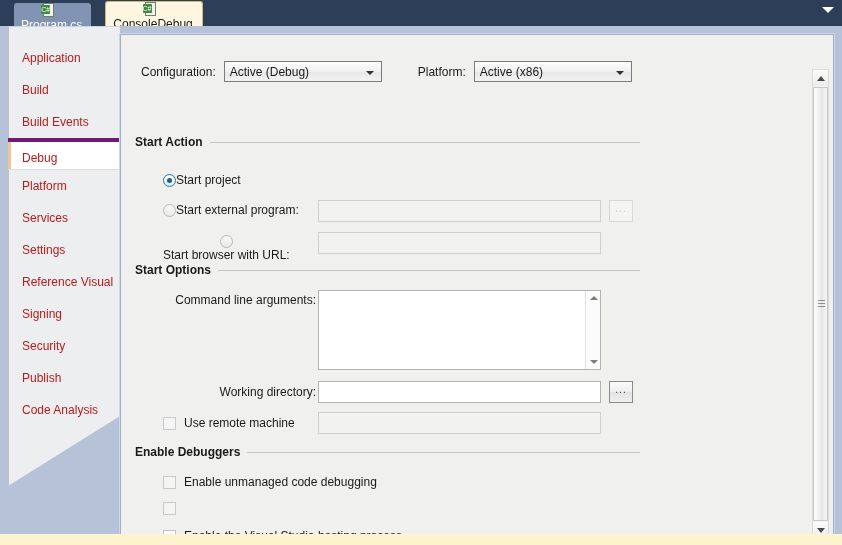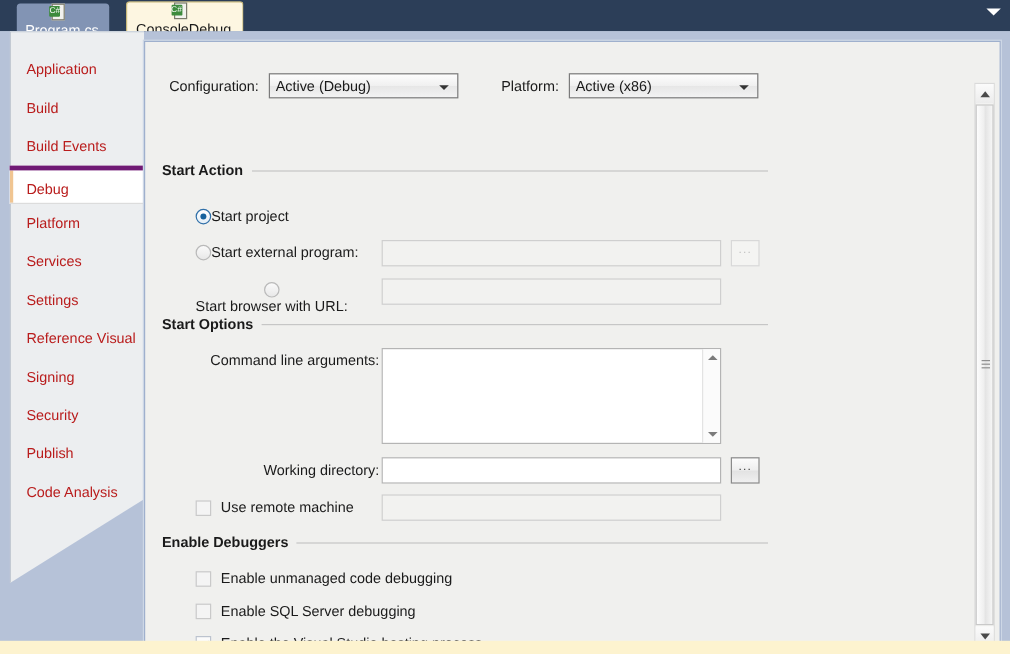--- a/index.html
+++ b/index.html
@@ -424,21 +424,20 @@
       </div>
     </div>
 
     <div class="row" style="left:42px; top:440px;">
       <span class="checkbox off"></span>
       <span class="check-label">Enable unmanaged code debugging</span>
     </div>
 
     <div class="row" style="left:42px; top:467px;">
       <span class="checkbox off"></span>
-      <span class="check-label">Enable SQL Server debugging</span>
     </div>
 
     <div class="row" style="left:42px; top:494px;">
       <span class="checkbox on"></span>
       <span class="check-label">Enable the Visual Studio hosting process</span>
     </div>
 
     <div class="vscroll">
       <div class="vs-btn top">
           <span class="vs-tri up"></span>

